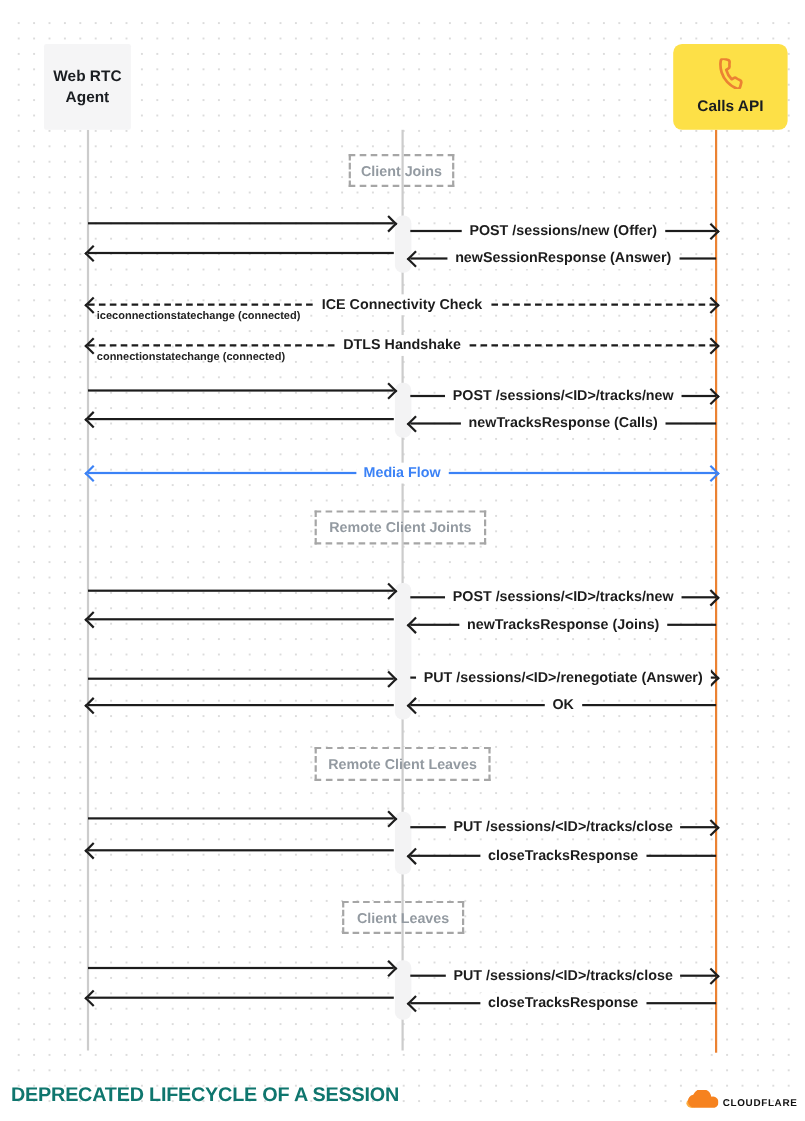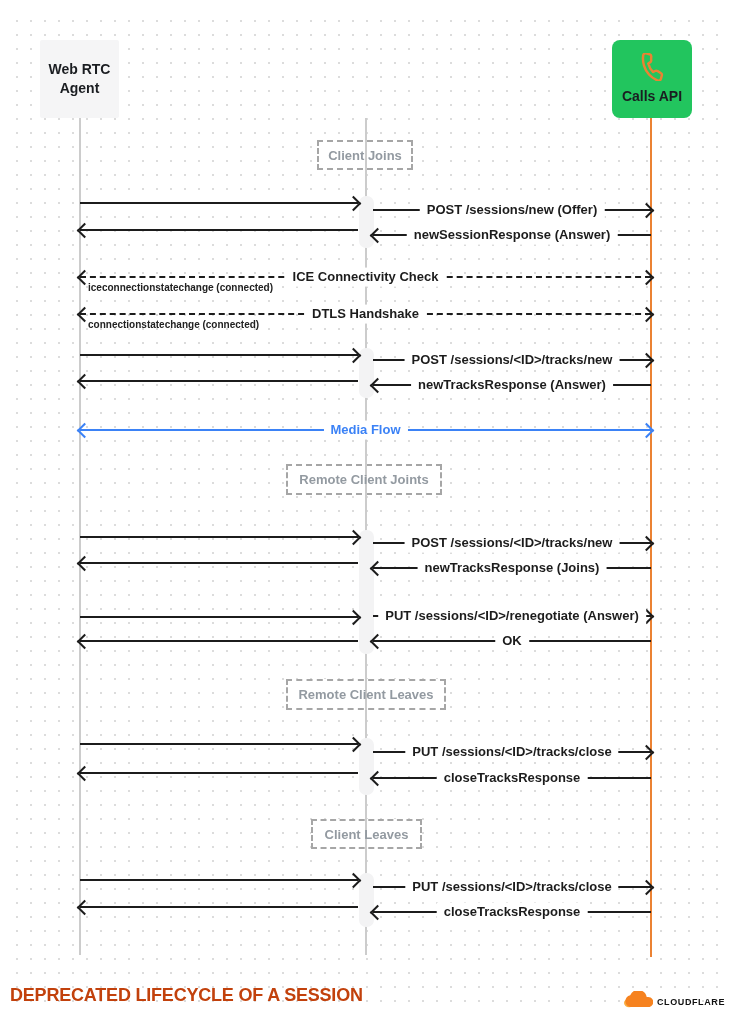--- a/index.html
+++ b/index.html
@@ -14,21 +14,21 @@
   }
   .lifeline{position:absolute;width:2px;z-index:2;}
   .ll-gray{background:#cccccc;}
   .ll-orange{background:#EB8233;}
   .participant{
     position:absolute;top:40px;height:78px;z-index:6;display:flex;flex-direction:column;
     align-items:center;justify-content:center;text-align:center;
     font-size:14px;font-weight:700;color:#1a1d21;line-height:1.35;border-radius:2px;
   }
   .p-gray{background:#f5f5f6;width:79px;}
-  .p-calls{background:#22c55e;width:80px;border-radius:8px;gap:6px;}
+  .p-calls{background:#fde047;width:104px;border-radius:8px;gap:6px;}
   .p-label{white-space:pre-line;}
   .act{position:absolute;left:359px;width:15px;background:#f3f3f4;border-radius:7px;z-index:3;}
   .phase-bg{position:absolute;background:#ffffff;border:2px dashed #a6a6a6;box-sizing:border-box;z-index:1;}
   .phase-label{
     position:absolute;z-index:5;display:flex;align-items:center;justify-content:center;
     color:#939aa1;font-weight:700;font-size:13px;white-space:nowrap;box-sizing:border-box;
   }
   .msg{position:absolute;height:0;border-top:2.5px solid currentColor;color:#1c1c1c;z-index:4;}
   .msg.dashed{border-top-style:dashed;}
   .msg.orange{color:#3b82f6;}
@@ -38,21 +38,21 @@
   .head{position:absolute;width:9px;height:9px;top:-6px;}
   .hr{right:-1px;border-top:2.5px solid currentColor;border-right:2.5px solid currentColor;transform:rotate(45deg);}
   .hl{left:-1px;border-top:2.5px solid currentColor;border-left:2.5px solid currentColor;transform:rotate(-45deg);}
   .lbl{
     position:absolute;left:50%;top:-1px;transform:translate(-50%,-50%);
     background:#ffffff;padding:0 7px;font-size:13px;font-weight:700;white-space:nowrap;line-height:1.45;
   }
   .sub{position:absolute;left:8px;top:4px;font-size:10px;font-weight:700;color:#222;white-space:nowrap;text-align:center;}
   .footer-title{
     position:absolute;left:10px;top:985px;z-index:6;
-    font-size:18px;font-weight:700;color:#c2410c;letter-spacing:-0.2px;white-space:nowrap;
+    font-size:18px;font-weight:700;color:#0f766e;letter-spacing:-0.2px;white-space:nowrap;
   }
   .brand{position:absolute;right:7px;top:991px;z-index:6;display:flex;align-items:center;gap:4px;}
   .brand-text{font-size:9px;font-weight:700;color:#111;letter-spacing:0.6px;white-space:nowrap;}
   .phone-svg{display:block;}
 </style>
 </head>
 <body>
 
 <div class="stage">
   <div class="dots"></div>
@@ -120,21 +120,21 @@
 
   <div class="msg seg-left" style="top:354px;">
       <i class="head hr"></i>
     </div>
   <div class="msg seg-right" style="top:359px;">
       <i class="head hr"></i>
       <span class="lbl">POST /sessions/&lt;ID&gt;/tracks/new</span>
     </div>
   <div class="msg seg-right" style="top:384px;">
       <i class="head hl"></i>
-      <span class="lbl">newTracksResponse (Answer)</span>
+      <span class="lbl">newTracksResponse (Calls)</span>
     </div>
   <div class="msg seg-left" style="top:380px;">
       <i class="head hl"></i>
     </div>
 
   <div class="msg seg-full orange" style="top:429px;">
     <i class="head hl"></i>
       <i class="head hr"></i>
     <span class="lbl">Media Flow</span>
   </div>

